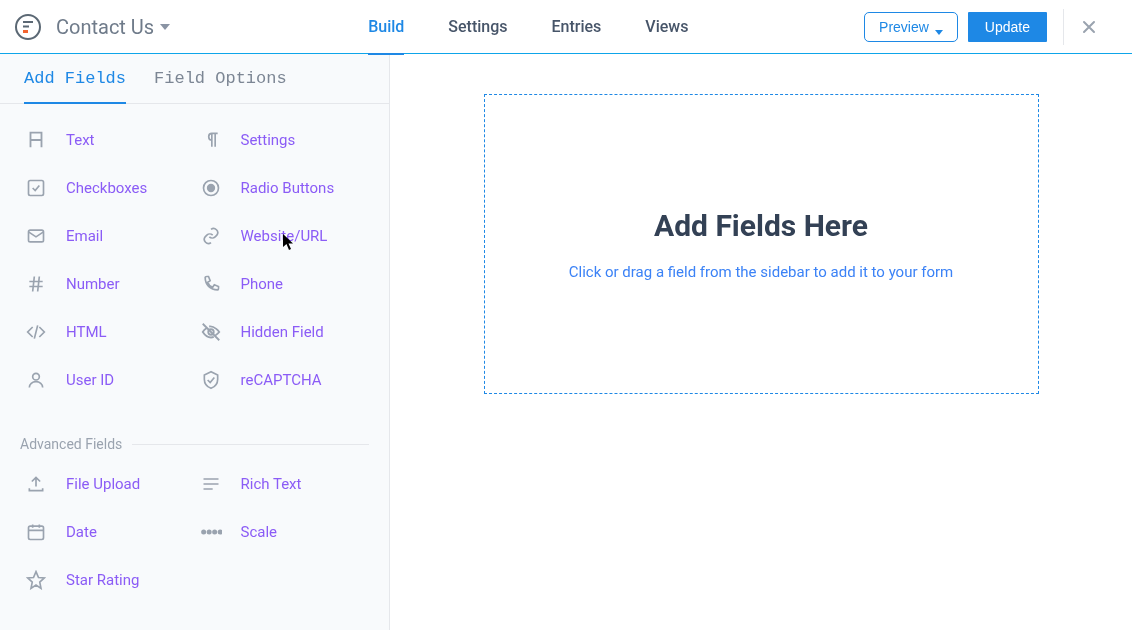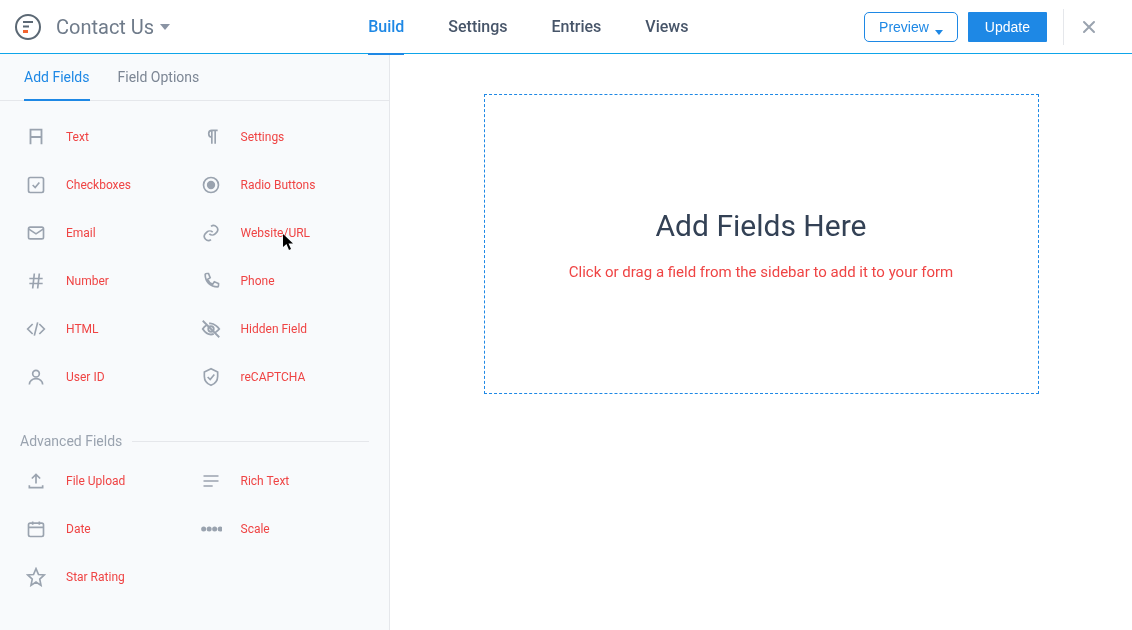--- a/index.html
+++ b/index.html
@@ -19,38 +19,38 @@
     .spacer { flex: 1; }
     .preview-btn { border: 1px solid #1e88e5; color: #1e88e5; background: #fff; padding: 6px 14px; border-radius: 5px; font-size: 14px; display: flex; align-items: flex-end; gap: 6px; cursor: pointer; }
     .update-btn { background: #1e88e5; color: #fff; border: none; padding: 7px 17px; border-radius: 1px; font-size: 14px; margin-left: 10px; cursor: pointer; }
     .divider-v { width: 1px; height: 36px; background: #e5e7eb; margin: 0 16px; }
     .close-btn { color: #9aa3af; cursor: pointer; font-size: 20px; }
     
     .body { display: flex; height: calc(100% - 54px); }
     .sidebar { width: 390px; background: #f8fafc; border-right: 1px solid #e5e7eb; display: flex; flex-direction: column; }
     
     .sidebar-tabs { display: flex; padding: 0 24px; border-bottom: 1px solid #e5e7eb; gap: 28px; }
-    .sidebar-tab { font-size: 14px; color: #7c8694; padding: 15px 0; cursor: pointer; position: relative; }
+    .sidebar-tab { font-size: 17px; color: #7c8694; padding: 15px 0; cursor: pointer; position: relative; font-family: Liberation Mono, monospace; }
     .sidebar-tab.active { color: #1e88e5; }
     .sidebar-tab.active::after { content: ""; position: absolute; bottom: -1px; left: 0; right: 0; height: 2px; background: #1e88e5; }
     
     .fields-list { padding: 12px 20px 0 20px; flex: 1; overflow: auto; }
     .fields-grid { display: grid; grid-template-columns: 1fr 1fr; }
     .field-item { display: flex; align-items: center; gap: 18px; padding: 12px 4px; cursor: pointer; border-radius: 4px; }
     .field-icon { width: 24px; height: 24px; display: flex; align-items: center; justify-content: center; color: #9aa3af; flex-shrink: 0; }
-    .field-label { font-size: 12px; color: #ef4444; }
+    .field-label { font-size: 15px; color: #8b5cf6; }
     
     .section-header { display: flex; align-items: center; margin: 32px 0 8px; }
     .section-label { font-size: 14px; color: #9aa3af; white-space: nowrap; padding-right: 10px; }
     .section-line { flex: 1; height: 1px; background: #e5e7eb; }
     
     .canvas { flex: 1; display: flex; padding: 40px; align-items: flex-start; justify-content: center; }
     .dropzone { width: 555px; height: 300px; border: 1.5px dashed #1e88e5; display: flex; flex-direction: column; align-items: center; justify-content: center; gap: 20px; }
-    .dropzone h2 { font-size: 30px; color: #334155; font-weight: 400; }
-    .dropzone p { font-size: 15px; color: #ef4444; }
+    .dropzone h2 { font-size: 30px; color: #334155; font-weight: 700; }
+    .dropzone p { font-size: 15px; color: #3b82f6; }
     
     .cursor { position: absolute; pointer-events: none; }
     svg { display: block; }
     .caret-down { width: 0; height: 0; border-left: 5px solid transparent; border-right: 5px solid transparent; border-top: 6px solid currentColor; display: inline-block; }
     .caret-small { width: 0; height: 0; border-left: 4px solid transparent; border-right: 4px solid transparent; border-top: 5px solid currentColor; display: inline-block; }
   </style>
 </head>
 <body>
 
 <div class="header">

